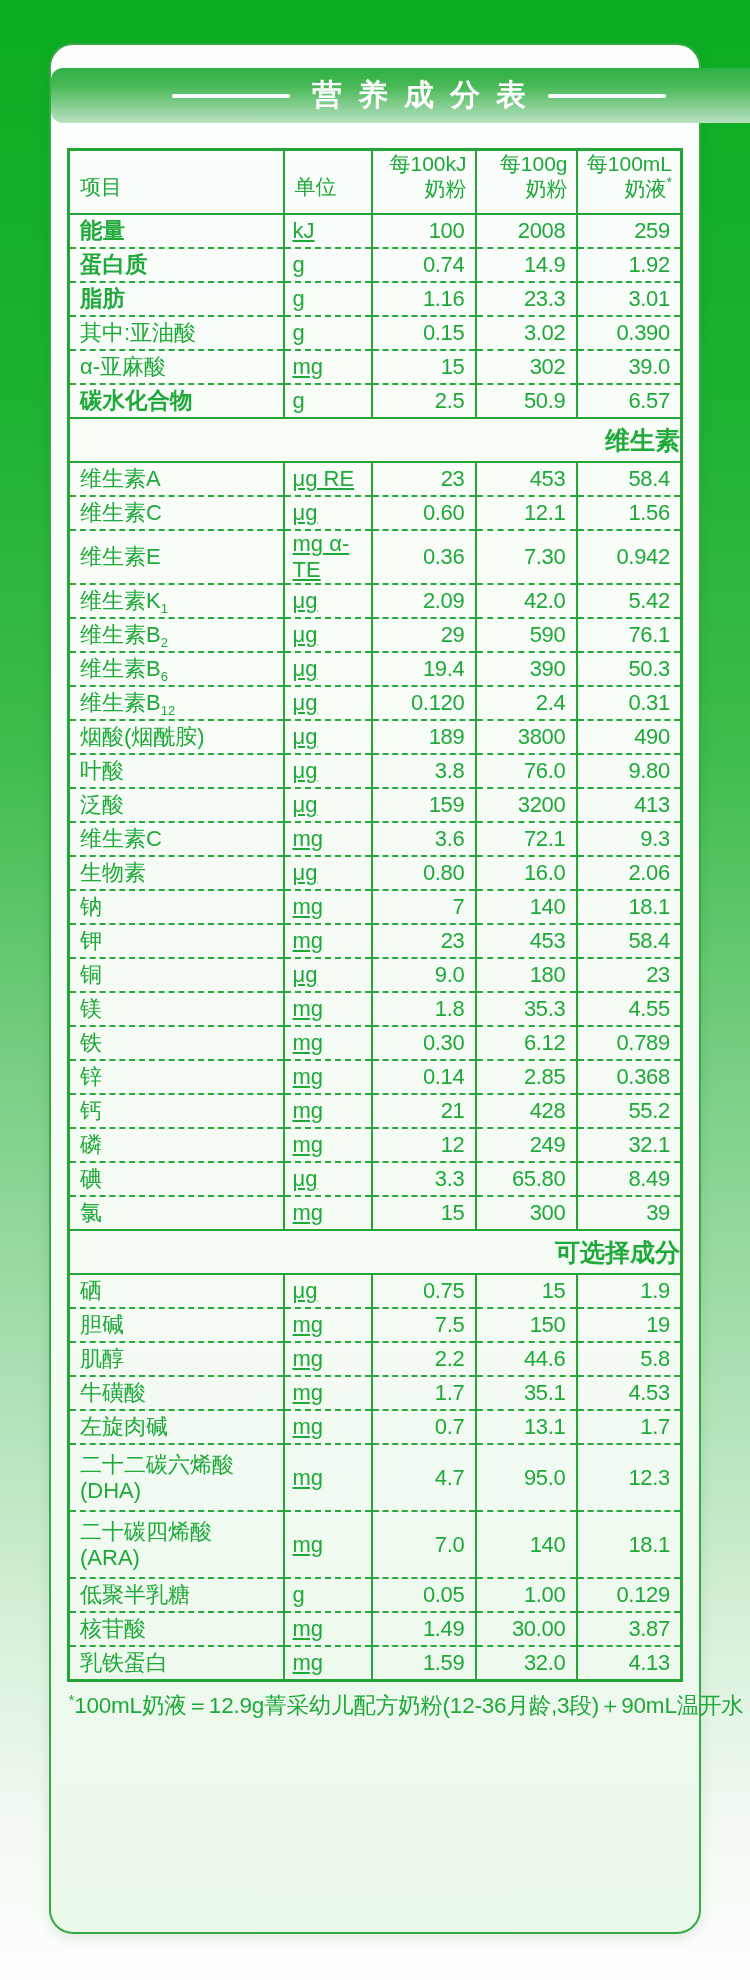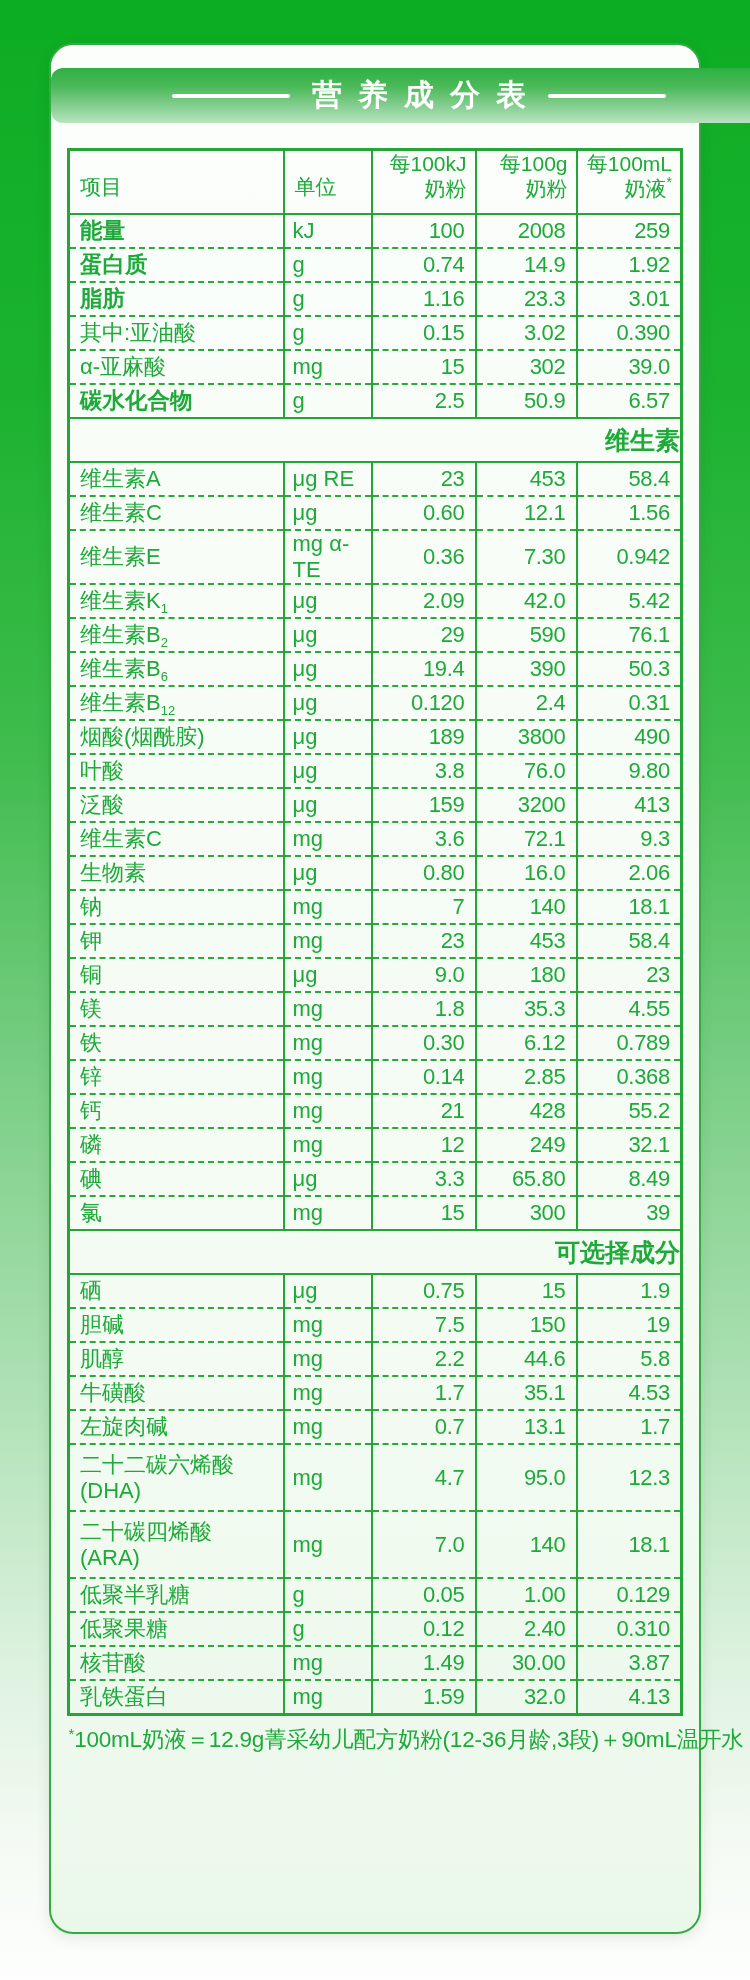--- a/index.html
+++ b/index.html
@@ -31,21 +31,21 @@
   }
   thead th { height:62px; vertical-align:bottom; font-weight:normal; font-size:21px;
     border-bottom:2px solid #25a438; padding-bottom:12px; }
   thead th.h-left { text-align:left; padding-left:10px; }
   thead th.h-right { text-align:right; padding-right:8px; line-height:1.2; }
   thead th:nth-child(n+2), tr.item-row td:nth-child(n+2) { border-left:2px solid #25a438; }
   tr.item-row td { height:34px; border-top:2px dashed #2aa83c; font-size:22px; vertical-align:middle; }
   tr.item-row.tall td { height:67px; }
   td.c-name { text-align:left; padding-left:10px; font-size:21.5px; line-height:1.18; }
   td.c-name.bold { font-weight:bold; font-size:22.5px; }
-  td.c-unit { text-align:left; padding-left:8px; }
+  td.c-unit { text-align:left; padding-left:8px;text-decoration:underline; }
   td.c-num { text-align:right; padding-right:10px; font-size:23px; letter-spacing:-0.3px; }
   td.section-cell { height:44px; border-top:2px solid #25a438; border-bottom:2px solid #25a438;
     font-weight:bold; font-size:25px; text-align:right; padding-left:10px; vertical-align:middle; }
   sub { font-size:13px; vertical-align:-5px; line-height:0; }
   sup { font-size:14px; vertical-align:9px; line-height:0; }
   .footnote {
     width:613px; margin:8px auto 0 auto; color:#1ea93a; font-size:22.5px;
     text-align:left; white-space:nowrap; letter-spacing:-0.2px;
   }
   .footnote sup { font-size:15px; vertical-align:8px; }
@@ -340,27 +340,20 @@
           <td class="c-num">18.1</td>
         </tr>
         <tr class="item-row">
           <td class="c-name"><span>低聚半乳糖</span></td>
           <td class="c-unit">g</td>
           <td class="c-num">0.05</td>
           <td class="c-num">1.00</td>
           <td class="c-num">0.129</td>
         </tr>
         <tr class="item-row">
-          <td class="c-name"><span>低聚果糖</span></td>
-          <td class="c-unit">g</td>
-          <td class="c-num">0.12</td>
-          <td class="c-num">2.40</td>
-          <td class="c-num">0.310</td>
-        </tr>
-        <tr class="item-row">
           <td class="c-name"><span>核苷酸</span></td>
           <td class="c-unit">mg</td>
           <td class="c-num">1.49</td>
           <td class="c-num">30.00</td>
           <td class="c-num">3.87</td>
         </tr>
         <tr class="item-row">
           <td class="c-name"><span>乳铁蛋白</span></td>
           <td class="c-unit">mg</td>
           <td class="c-num">1.59</td>

